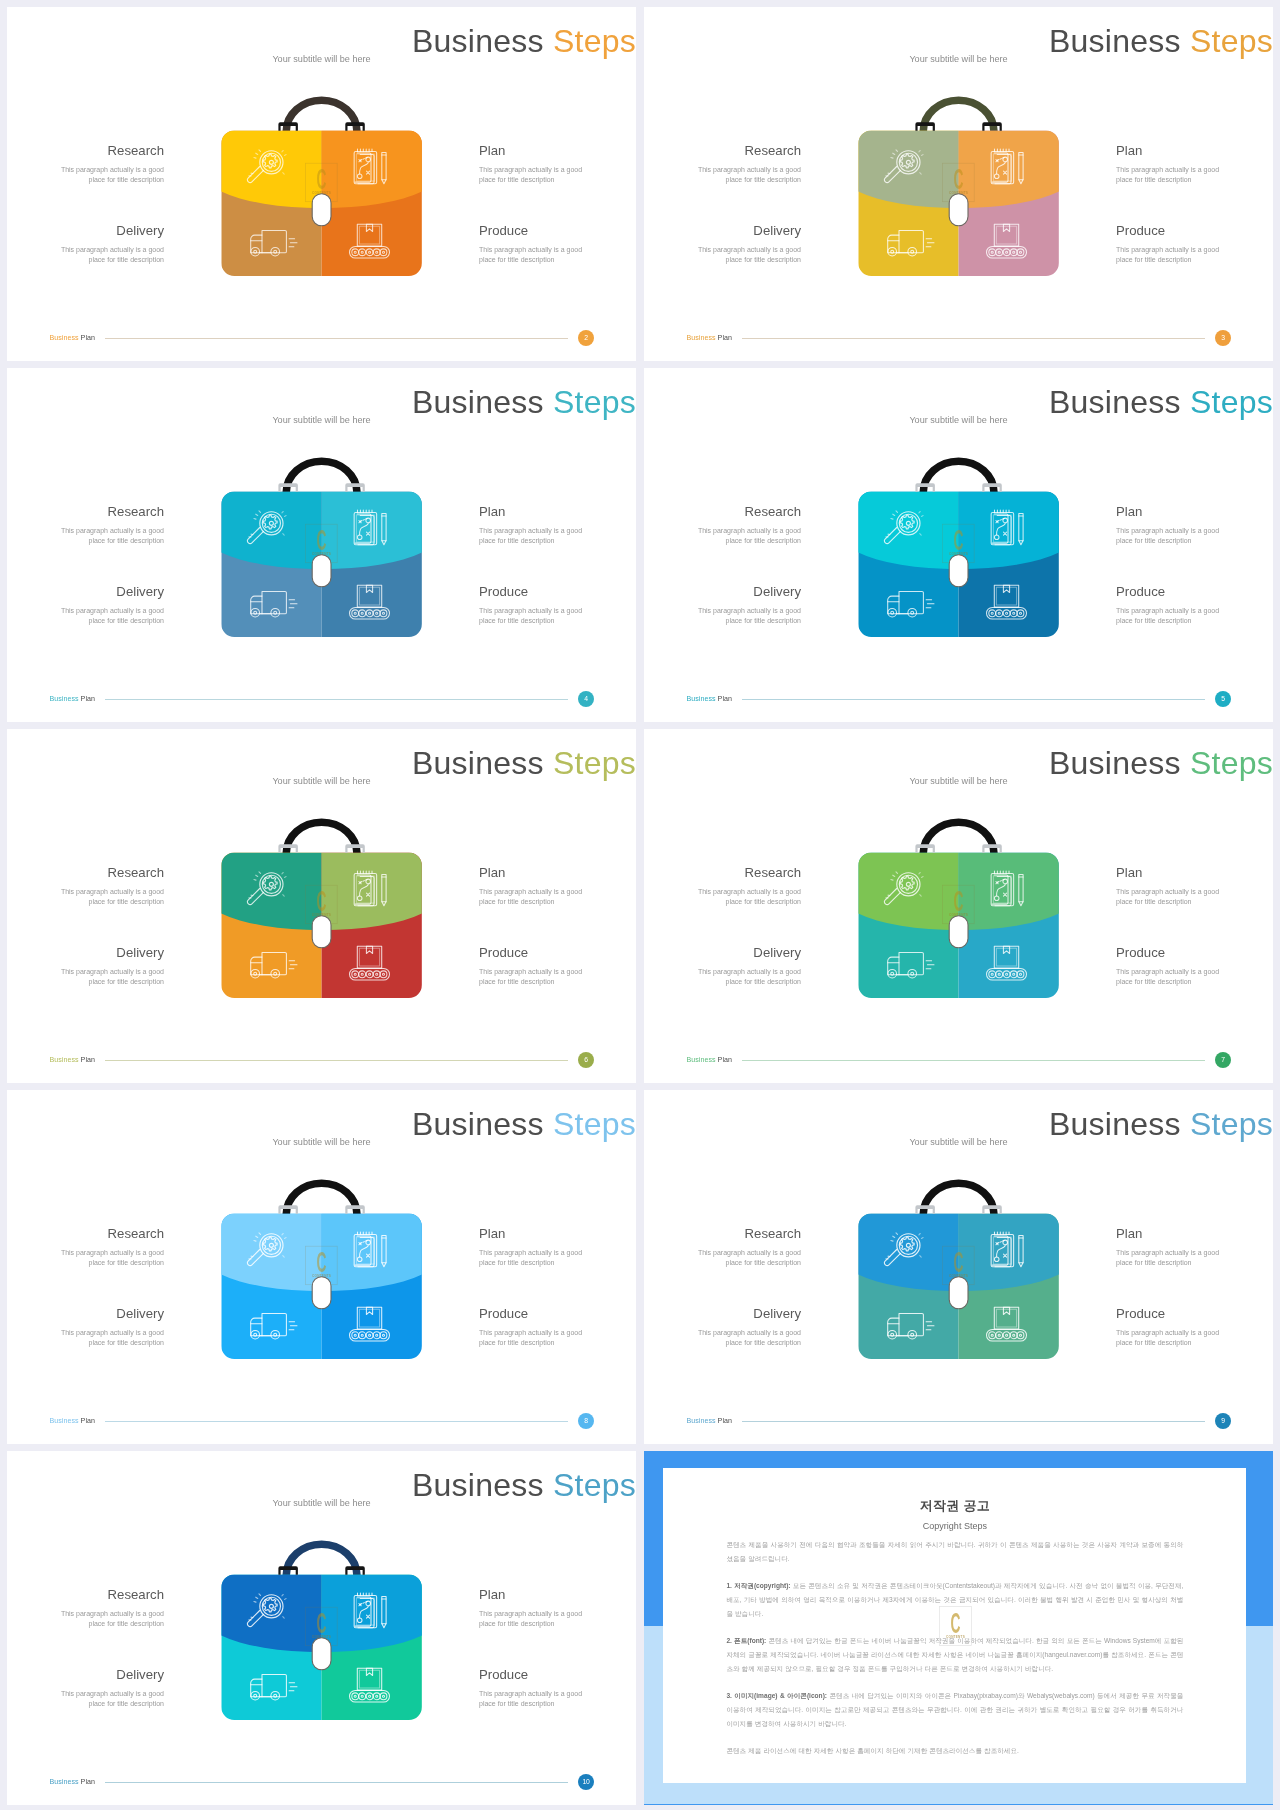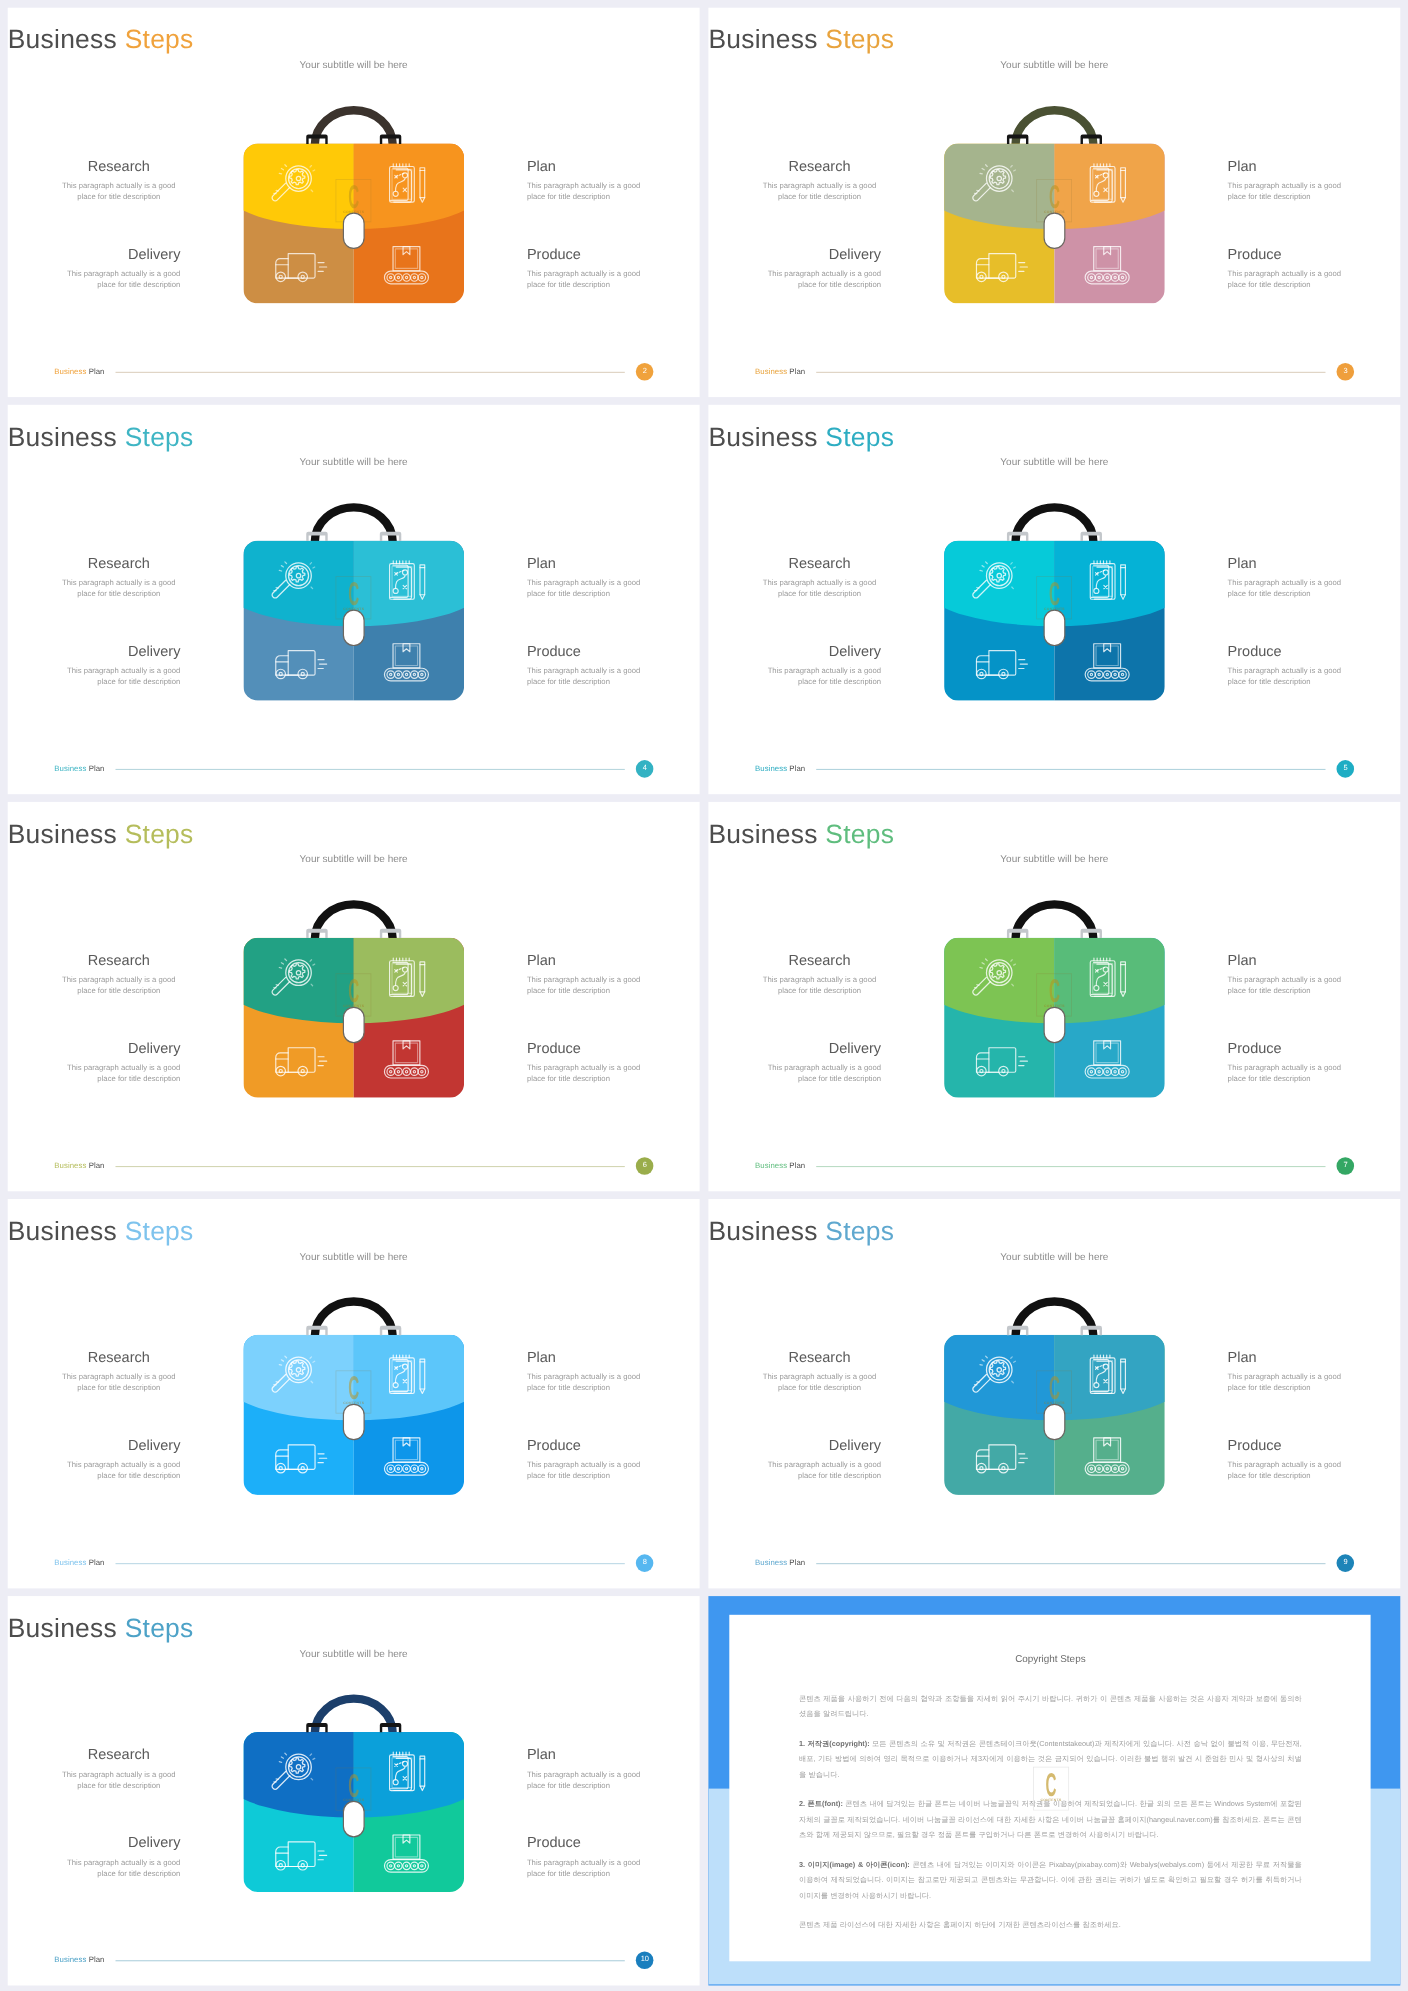--- a/index.html
+++ b/index.html
@@ -2,34 +2,34 @@
 <html><head>
 <meta charset="utf-8">
 <style>
   html,body{margin:0;padding:0;}
   body{width:1280px;height:1810px;background:#ededf5;
        font-family:"Liberation Sans",sans-serif;overflow:hidden;}
   .grid{position:relative;width:1280px;height:1810px;}
   .slide{position:absolute;width:629px;height:354px;background:#ffffff;overflow:hidden;}
 
   
-  .title{position:absolute;left:0;right:0;top:14.4px;text-align:left;
-         font-size:24px;line-height:1.3;letter-spacing:0.25px;white-space:nowrap;}
+  .title{position:absolute;left:0;right:0;top:14.4px;text-align:right;
+         font-size:32px;line-height:1.3;letter-spacing:0.25px;white-space:nowrap;}
   .title .t1{color:#4d4d4d;font-weight:400;}
   .title .t2{font-weight:400;}
   .subtitle{position:absolute;left:0;right:0;top:47.1px;text-align:center;
             font-size:9.1px;color:#8c8c8c;letter-spacing:0px;}
 
   
   .lbl{position:absolute;width:112px;white-space:nowrap;}
   .lbl .h{font-size:13.2px;color:#595959;line-height:1;margin-bottom:0;font-weight:400;}
   .lbl .p{font-size:7px;color:#9a9a9a;line-height:10.2px;margin-top:7.5px;}
   .lbl.left{text-align:right;}
   .lbl.right{text-align:left;}
-  .lbl.l1{left:45px;top:137px;text-align:center;}
+  .lbl.l1{left:45px;top:137px;}
   .lbl.l2{left:45px;top:217px;}
   .lbl.r1{left:472px;top:137px;}
   .lbl.r2{left:472px;top:217px;}
 
   
   .case{position:absolute;left:0;top:0;width:629px;height:354px;}
 
   
   .footer{position:absolute;left:0;bottom:0;width:521px;height:50px;}
   .fbrand{position:absolute;left:42.4px;top:23.6px;font-size:7.1px;letter-spacing:0.05px;line-height:1;}
@@ -1133,20 +1133,21 @@
     <div class="footer">
       <div class="fbrand"><span class="b1" style="color:#4da2c7">Business</span> <span class="b2">Plan</span></div>
       <div class="fline" style="background:#aed0dc"></div>
       <div class="fnum" style="background:#1a7fbe">10</div>
     </div>
     </div>
     <div class="cslide" style="left: 644px; top: 1451px; background: rgb(63, 151, 240);">
  <div class="cinner" style="left:0;top:175px;width:629px;height:178px;background:#bddffa;"></div>
  <div class="cinner" style="left:19.4px;top:17.1px;width:583px;height:315px;background:#ffffff;">
    <div class="ctitle" style="top:29px;">
+     <div class="kt">저작권 공고</div>
      <div class="et">Copyright Steps</div>
    </div>
    <div class="cbody" style="left:63px;right:63px;top:70px;">
           <p>콘텐츠 제품을 사용하기 전에 다음의 협약과 조항들을 자세히 읽어 주시기 바랍니다. 귀하가 이 콘텐츠 제품을 사용하는 것은 사용자 계약과 보증에 동의하셨음을 알려드립니다.</p>
           <p><b>1. 저작권(copyright):</b> 모든 콘텐츠의 소유 및 저작권은 콘텐츠테이크아웃(Contentstakeout)과 제작자에게 있습니다. 사전 승낙 없이 불법적 이용, 무단전재, 배포, 기타 방법에 의하여 영리 목적으로 이용하거나 제3자에게 이용하는 것은 금지되어 있습니다. 이러한 불법 행위 발견 시 준엄한 민사 및 형사상의 처벌을 받습니다.</p>
           <p><b>2. 폰트(font):</b> 콘텐츠 내에 담겨있는 한글 폰트는 네이버 나눔글꼴익 저작권을 이용하여 제작되었습니다. 한글 외의 모든 폰트는 Windows System에 포함된 자체의 글꼴로 제작되었습니다. 네이버 나눔글꼴 라이선스에 대한 자세한 사항은 네이버 나눔글꼴 홈페이지(hangeul.naver.com)를 참조하세요. 폰트는 콘텐츠와 함께 제공되지 않으므로, 필요할 경우 정품 폰트를 구입하거나 다른 폰트로 변경하여 사용하시기 바랍니다.</p>
           <p><b>3. 이미지(image) &amp; 아이콘(icon):</b> 콘텐츠 내에 담겨있는 이미지와 아이콘은 Pixabay(pixabay.com)와 Webalys(webalys.com) 등에서 제공한 무료 저작물을 이용하여 제작되었습니다. 이미지는 참고로만 제공되고 콘텐츠와는 무관합니다. 이에 관한 권리는 귀하가 별도로 확인하고 필요할 경우 허가를 취득하거나 이미지를 변경하여 사용하시기 바랍니다.</p>
           <p>콘텐츠 제품 라이선스에 대한 자세한 사항은 홈페이지 하단에 기재한 콘텐츠라이선스를 참조하세요.</p>
         </div>
    <svg class="wm" style="left:276px;top:137.7px;width:33px;height:40px;" viewBox="0 0 33 40">

